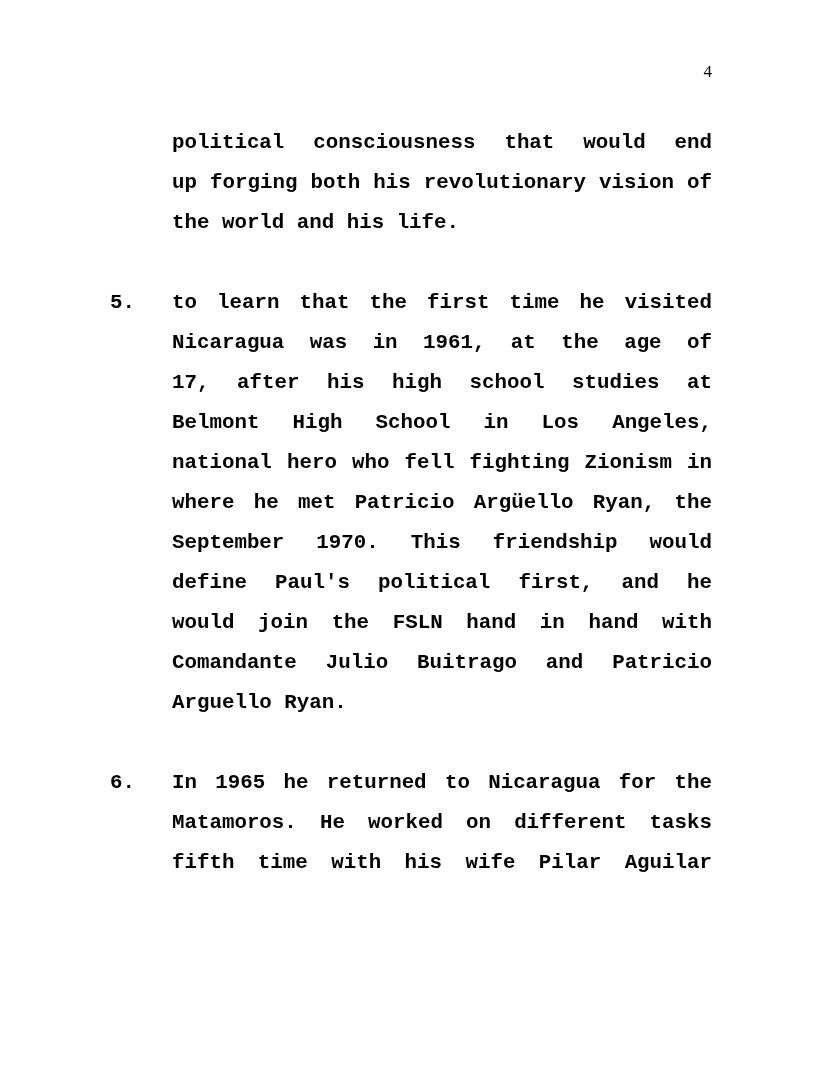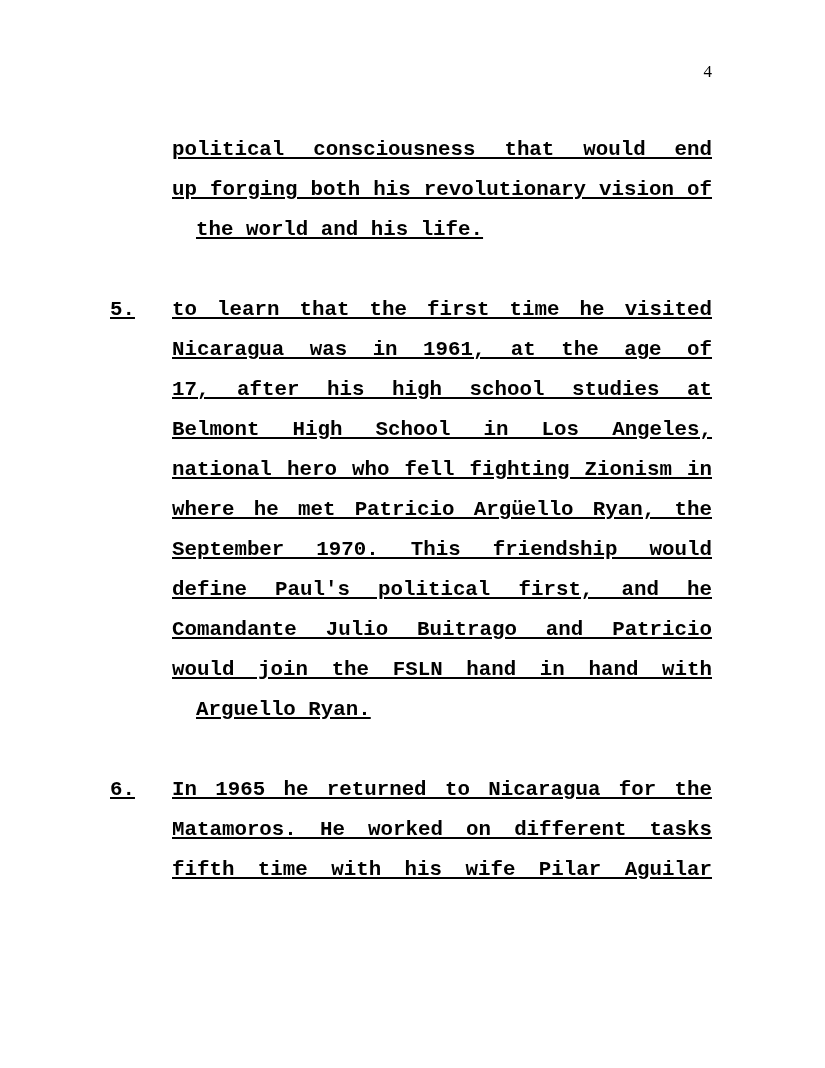--- a/index.html
+++ b/index.html
@@ -24,24 +24,23 @@
     width: 602px;
     text-align: right;
     font-family: "Liberation Serif", "DejaVu Serif", serif;
     font-size: 17px;
     line-height: 20px;
     font-weight: 400;
     color: var(--text-color, #000000);
   }
   .content {
     position: absolute;
-    top: 130px;
+    top: 123px;
     left: 110px;
     width: 602px;
-    text-decoration: underline;
   }
   .para {
     display: flex;
     align-items: flex-start;
     margin-bottom: 40px; 
   }
   .para:last-child { margin-bottom: 0; }
   .para-number {
     flex: none;
     width: 62px;
@@ -60,21 +59,20 @@
     font-weight: 700;
     white-space: normal;
   }
   .line.justify {
     text-align: justify;
     text-align-last: justify;
   }
   .line.flush {
     text-align: left;
     text-align-last: left;
-    margin-left: 24px;
   }
 </style>
 </head>
 <body>
 
 <div class="page">
   <div class="page-number">4</div>
   <div class="content">
       <div class="para">
         <div class="para-number"></div>
@@ -88,22 +86,22 @@
         <div class="para-number">5.</div>
         <div class="para-text">
           <div class="line justify">to learn that the first time he visited</div>
           <div class="line justify">Nicaragua was in 1961, at the age of</div>
           <div class="line justify">17, after his high school studies at</div>
           <div class="line justify">Belmont High School in Los Angeles,</div>
           <div class="line justify">national hero who fell fighting Zionism in</div>
           <div class="line justify">where he met Patricio Argüello Ryan, the</div>
           <div class="line justify">September 1970. This friendship would</div>
           <div class="line justify">define Paul's political first, and he</div>
+          <div class="line justify">would join the FSLN hand in hand with</div>
           <div class="line justify">Comandante Julio Buitrago and Patricio</div>
-          <div class="line justify">would join the FSLN hand in hand with</div>
           <div class="line flush">Arguello Ryan.</div>
         </div>
       </div>
       <div class="para">
         <div class="para-number">6.</div>
         <div class="para-text">
           <div class="line justify">In 1965 he returned to Nicaragua for the</div>
           <div class="line justify">Matamoros. He worked on different tasks</div>
           <div class="line justify">fifth time with his wife Pilar Aguilar</div>
         </div>

